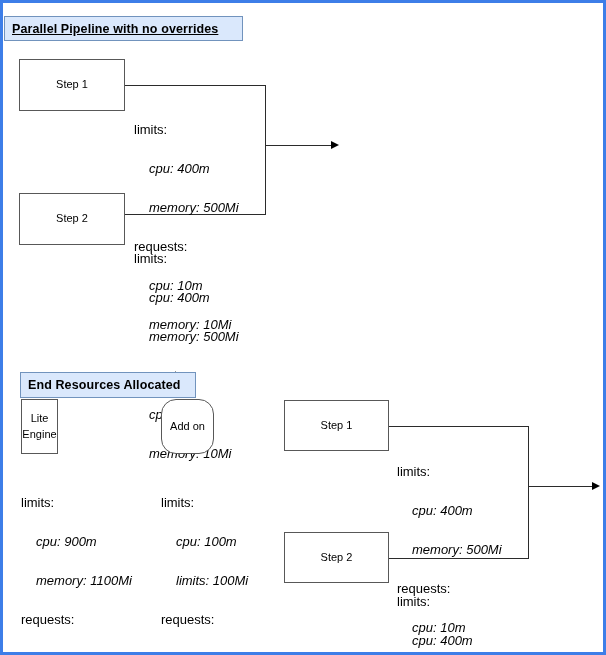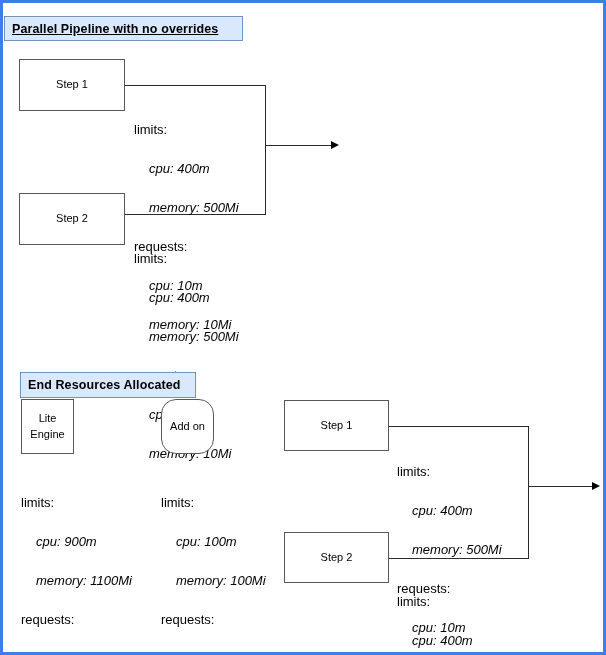--- a/index.html
+++ b/index.html
@@ -113,42 +113,42 @@
     <span class="indent">memory: 500Mi</span>
     <span class="key">requests:</span>
     <span class="indent">cpu: 10m</span>
     <span class="indent">memory: 10Mi</span>
   </div>
 
   <div class="section-header" style="left:17px; top:332px; width:176px; height:26px;margin-top:37px;">
     <span>End Resources Allocated</span>
   </div>
 
-  <div class="node-box" style="left:18px; top:396px; width:53px; height:55px;">
+  <div class="node-box" style="left:18px; top:396px; width:37px; height:55px;">
     <span>Lite</span>
     <span>Engine</span>
   </div>
 
   <div class="node-box" style="left:158px; top:396px; width:53px; height:55px;border-radius:15px;">
     <span>Add on</span>
   </div>
 
   <div class="res-block" style="left:18px; top:467px;">
     <span class="key">limits:</span>
     <span class="indent">cpu: 900m</span>
     <span class="indent">memory: 1100Mi</span>
     <span class="key">requests:</span>
     <span class="indent">cpu: 900m</span>
     
   </div>
 
   <div class="res-block" style="left:158px; top:467px;">
     <span class="key">limits:</span>
     <span class="indent">cpu: 100m</span>
-    <span class="indent">memory: 100Mi</span>
+    <span class="indent">limits: 100Mi</span>
     <span class="key">requests:</span>
     <span class="indent">cpu: 100m</span>
     
   </div>
 
   <div class="node-box" style="left:281px; top:397px; width:105px; height:51px;">
     <span>Step 1</span>
   </div>
 
   <div class="node-box" style="left:281px; top:529px; width:105px; height:51px;">

